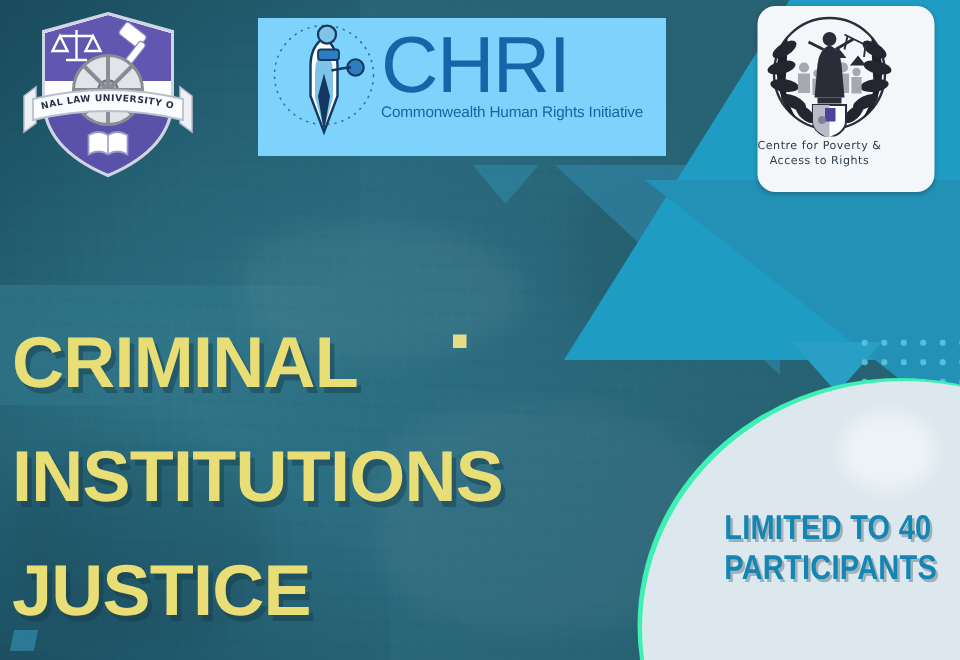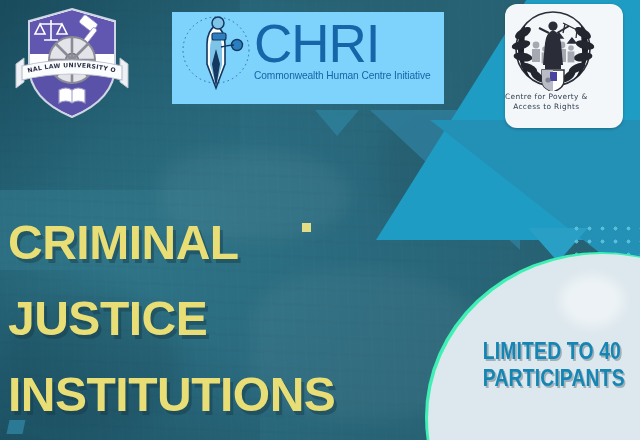--- a/index.html
+++ b/index.html
@@ -301,21 +301,21 @@
         <path d="M36 24 q-6 5 -6 16 l0 16 6 21 6 -21 0 -16 q0 -11 -6 -16 Z" fill="#7ec3e8"></path>
         <path d="M36 40 l4 15 -4 24 -4 -24 Z" fill="#14385f"></path>
         <circle cx="38" cy="14" r="6" fill="#7ec3e8" stroke="#14385f" stroke-width="1.5"></circle>
         <rect x="32" y="24" width="14" height="7" rx="2" fill="#2b7fc0" stroke="#14385f" stroke-width="1.2"></rect>
         <circle cx="57" cy="36" r="5.5" fill="#2b7fc0" stroke="#14385f" stroke-width="1.4"></circle>
         <path d="M41 38 q9 -2 13 -2" stroke="#14385f" stroke-width="1.6" fill="none"></path>
       </svg>
     </div>
     <div class="chri-text">
       <div class="chri-big">CHRI</div>
-      <div class="chri-small">Commonwealth Human Centre Initiative</div>
+      <div class="chri-small">Commonwealth Human Rights Initiative</div>
     </div>
   </div>
 
   <div class="logo-cpaj">
     <svg class="cpaj-mark" viewBox="0 0 96 82">
       <circle cx="48" cy="40" r="37" fill="none" stroke="#2b2f3a" stroke-width="1.6"></circle>
 
       <g fill="#1d2029">
         <path d="M20 16 q-12 16 -4 40 q3 9 10 14 q-9 -14 -7 -29 q1 -14 1 -25 Z"></path>
         <path d="M76 16 q12 16 4 40 q-3 9 -10 14 q9 -14 7 -29 q-1 -14 -1 -25 Z"></path>
@@ -376,22 +376,22 @@
     </svg>
     <div class="cpaj-cap">
       <span>Centre for Poverty &amp;</span><br>
       <span>Access to Rights</span>
     </div>
   </div>
 
 
   <div class="headline">
     <span class="hl">CRIMINAL</span>
+    <span class="hl">INSTITUTIONS</span>
     <span class="hl">JUSTICE</span>
-    <span class="hl">INSTITUTIONS</span>
     <span class="hl">IN INDIA</span>
   </div>
 
   <div class="limited">
     <span class="lim-line">LIMITED TO 40</span>
     <span class="lim-line">PARTICIPANTS</span>
   </div>
 
 </div>
 

